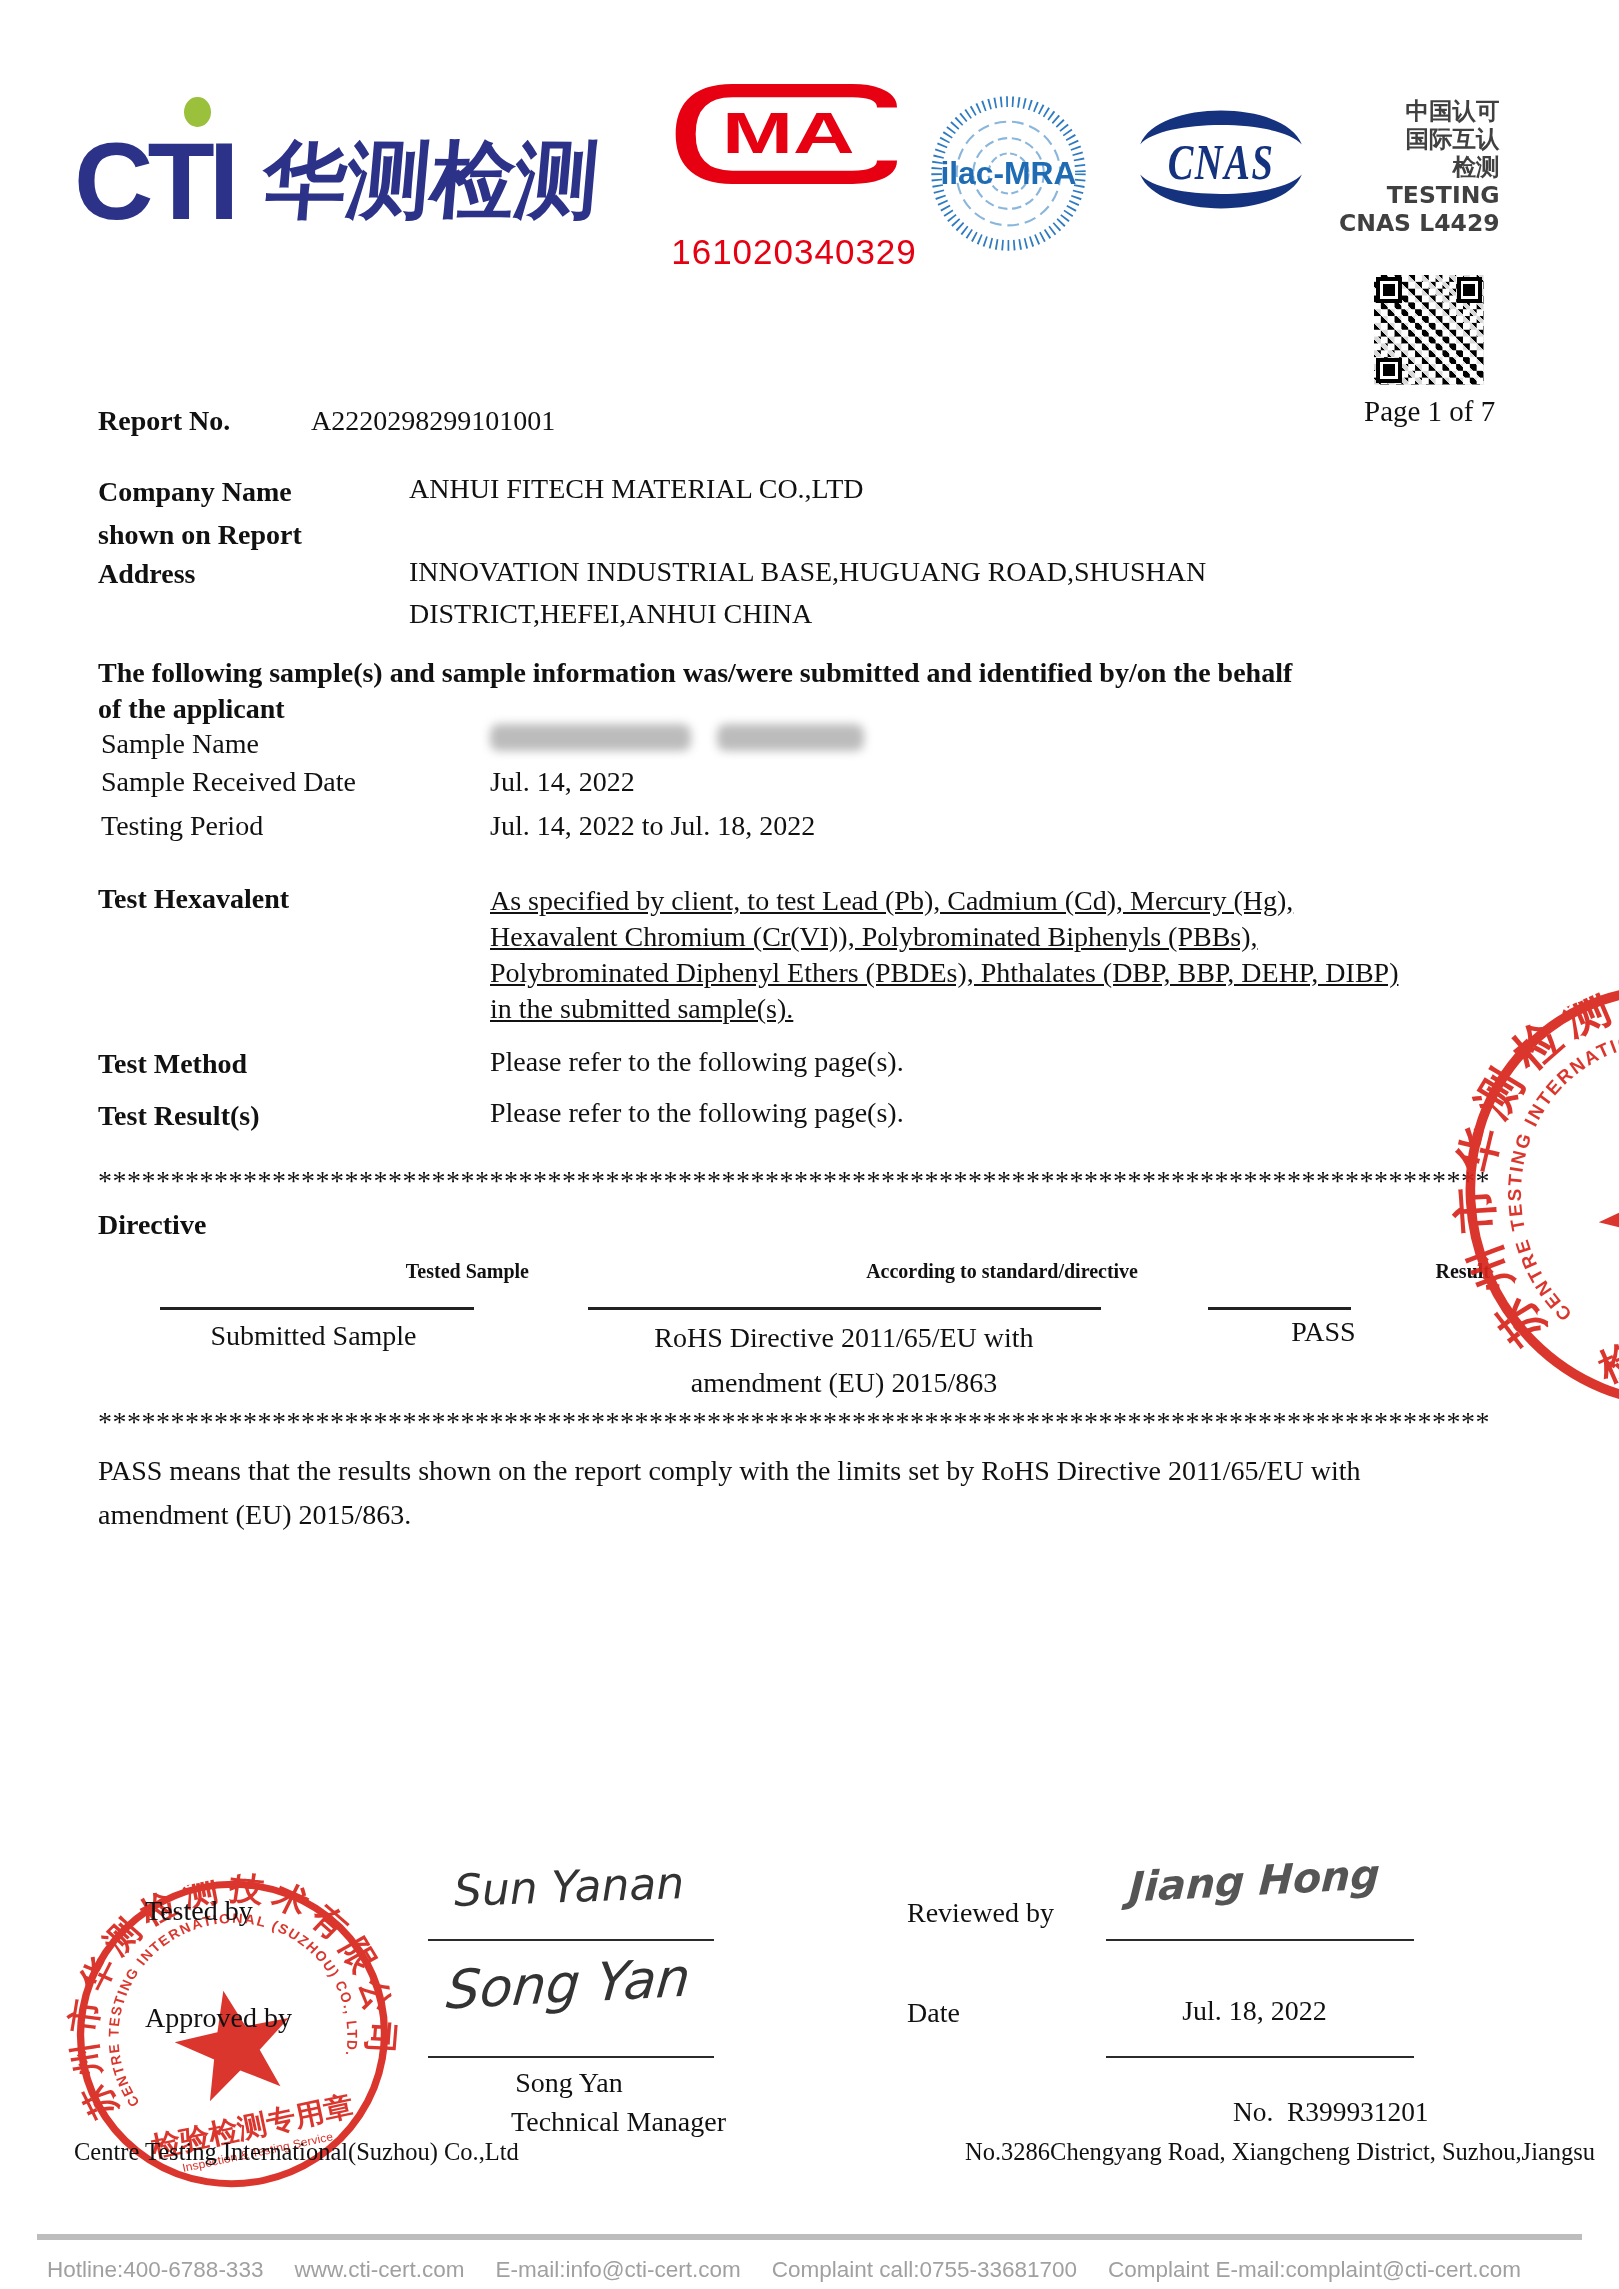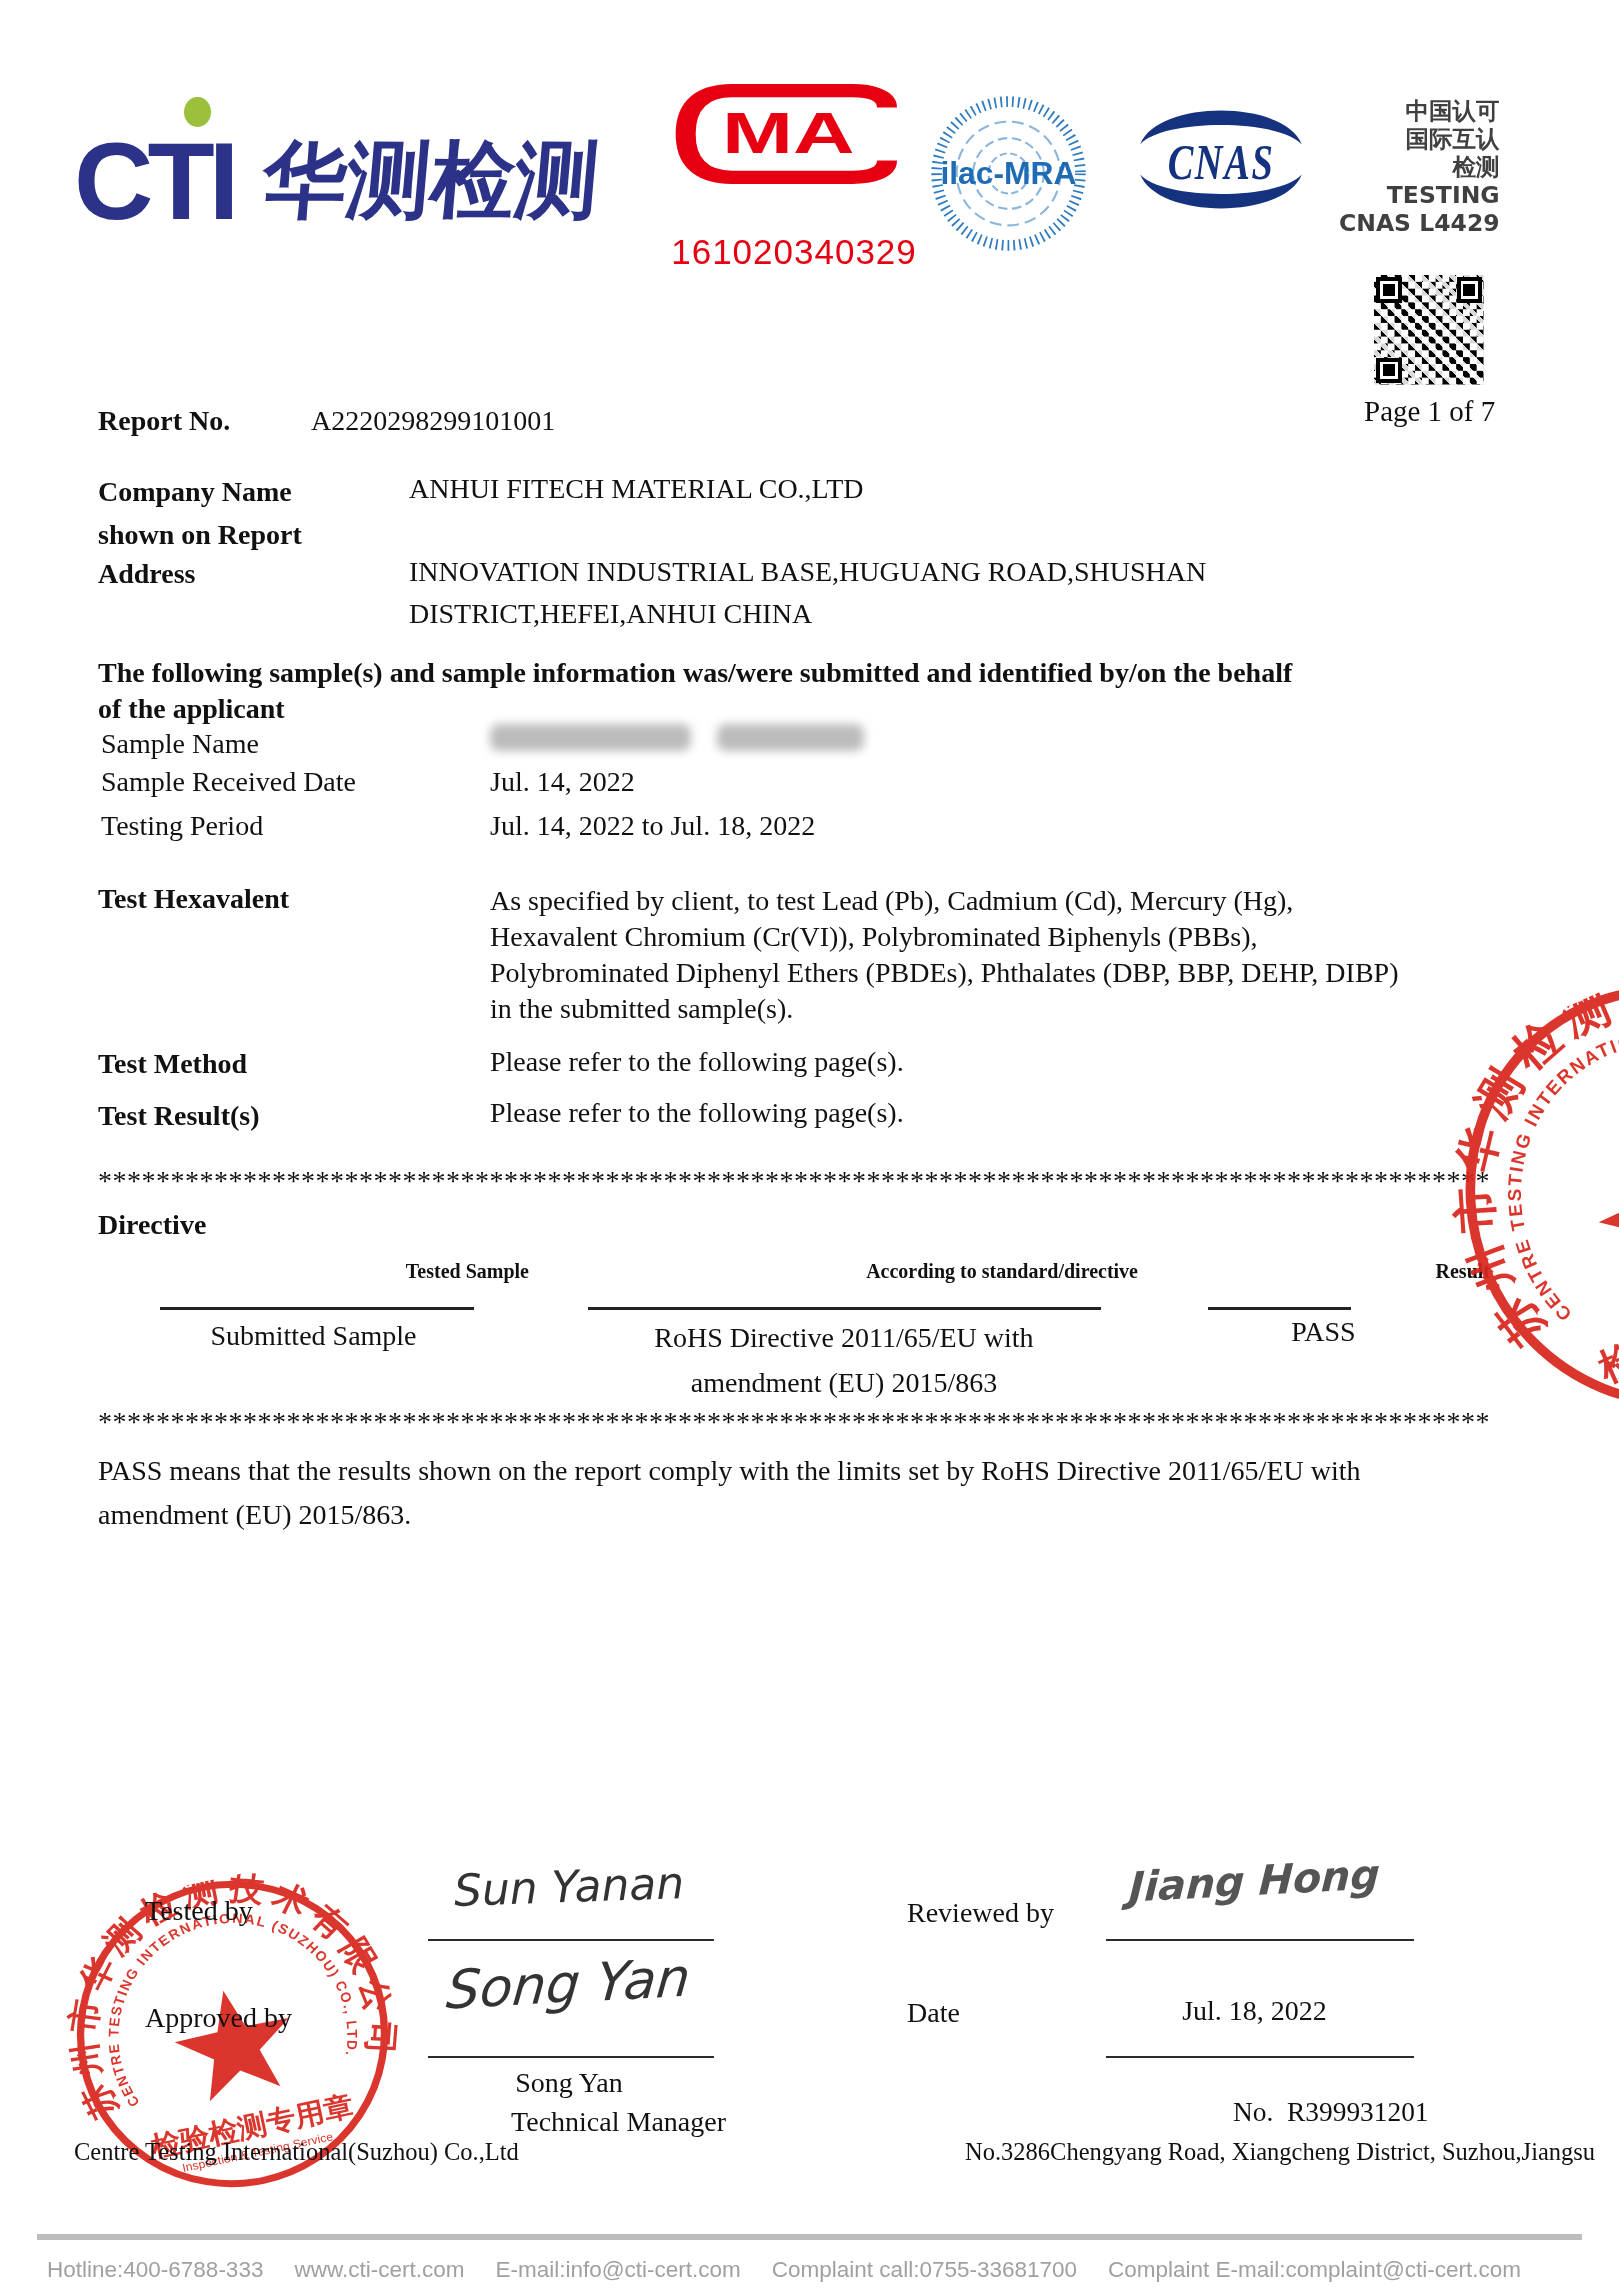--- a/index.html
+++ b/index.html
@@ -48,21 +48,21 @@
   #reportNoLbl{left:98px;top:357px}#reportNoVal{left:311px;top:357px}
   #companyLbl{left:98px;top:428px}#companyLbl2{left:98px;top:471px}#companyVal{left:409px;top:425px}
   #addressLbl{left:98px;top:510px}#addrVal1{left:409px;top:508px}#addrVal2{left:409px;top:550px}
   #intro1{left:98px;top:609px}#intro2{left:98px;top:645px}
   #sampleNameLbl{left:101px;top:680px}
   #sampleBlur{position:absolute;left:490px;top:676px;display:flex;gap:25.5px;}
   .blurBlob{display:inline-block;height:26.5px;border-radius:8.8px;background:#bcbcbc;filter:blur(4.9px);}
   #receivedLbl{left:101px;top:718px}#receivedVal{left:490px;top:718px}
   #periodLbl{left:101px;top:762px}#periodVal{left:490px;top:762px}
   #testReqLbl{left:98px;top:835px}
-  #testReq{position:absolute;left:490px;top:835px;font-size:28px;line-height:36px;white-space:nowrap;}
+  #testReq{position:absolute;left:490px;top:835px;font-size:28px;line-height:36px;white-space:nowrap;text-decoration:underline;}
   #testMethodLbl{left:98px;top:1000px}#testMethodVal{left:490px;top:998px}
   #testResultLbl{left:98px;top:1052px}#testResultVal{left:490px;top:1049px}
 
   
   #divider1{left:98px;top:1117px}#divider2{left:98px;top:1358px}
   #conclusionLbl{left:98px;top:1161px}
   #th1{left:98px;top:1212px;width:431px}#th2{left:550px;top:1212px;width:588px}#th3{left:1157px;top:1212px;width:333px}
   #thu1{left:160px;top:1259px;width:314px;height:2.9px}
   #thu2{left:588px;top:1259px;width:513px;height:2.9px}
   #thu3{left:1208px;top:1259px;width:143px;height:2.9px}

